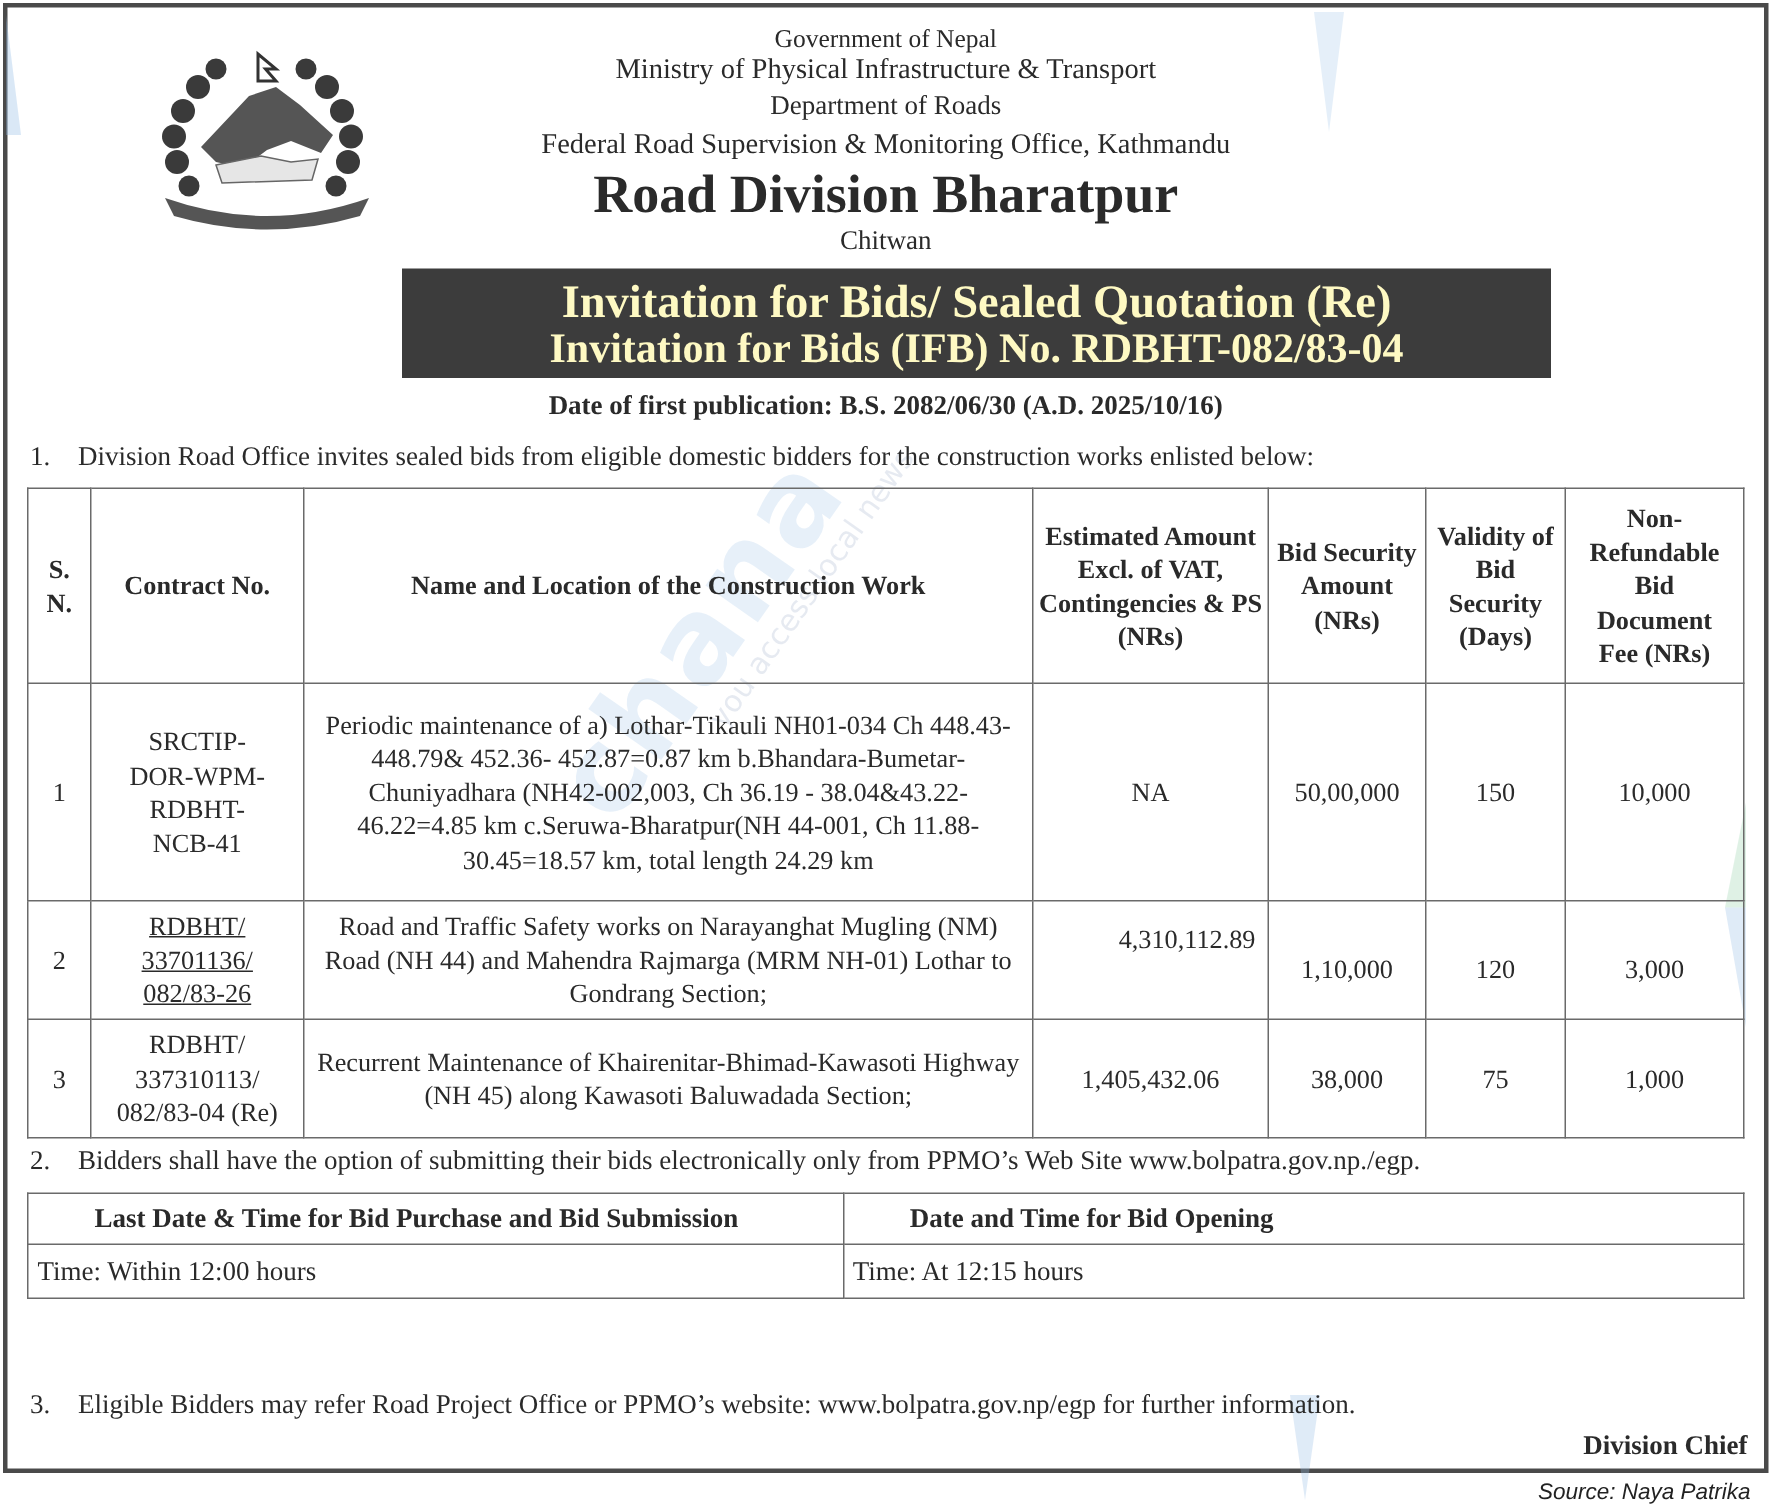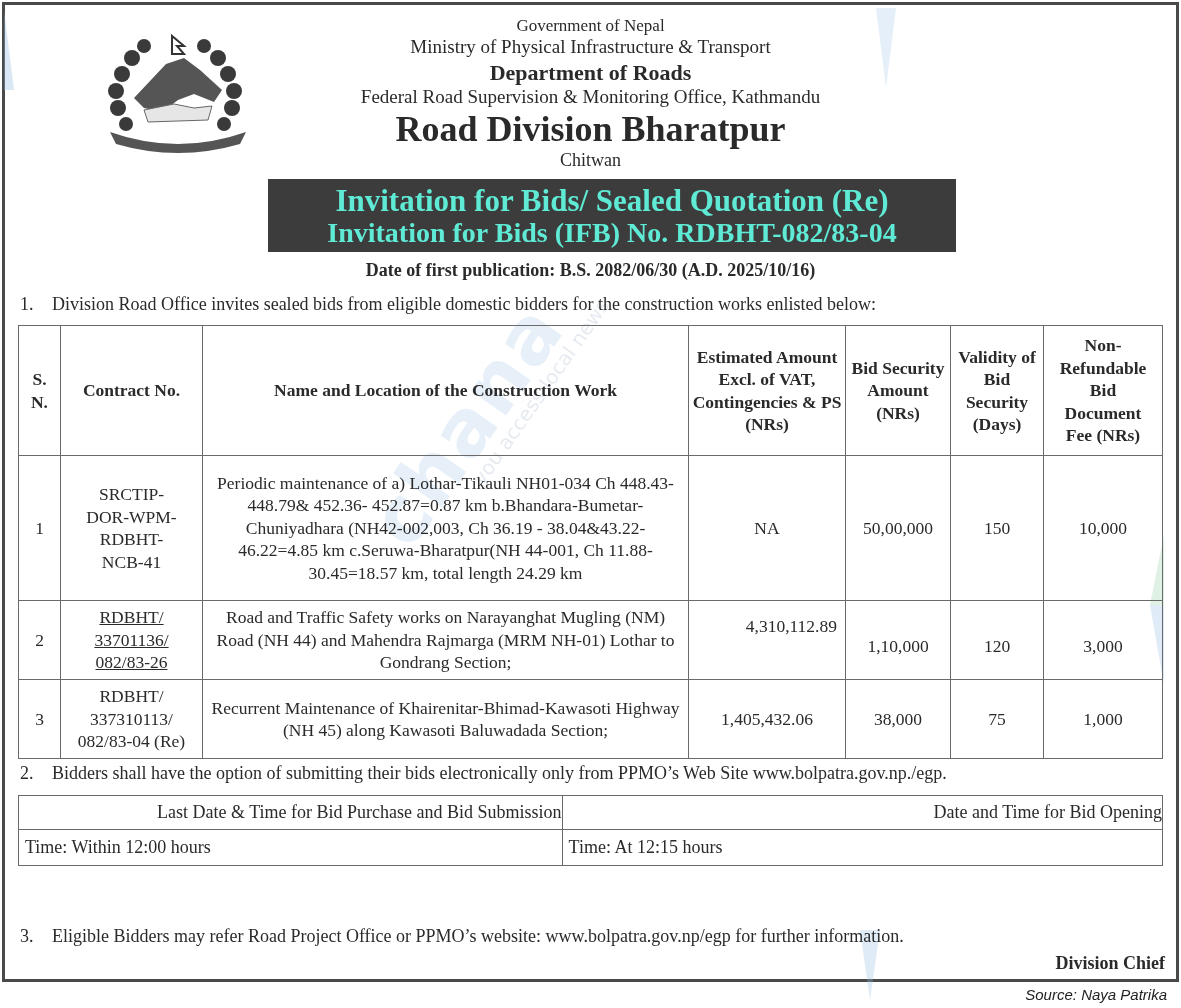--- a/index.html
+++ b/index.html
@@ -23,28 +23,28 @@
     font-family: "DejaVu Sans", sans-serif; font-size: 20px;
     color: rgba(140,160,190,0.22); white-space: nowrap;
   }
   .wm-tri { position: absolute; width: 0; height: 0; }
 
   .logo { position: absolute; left: 104px; top: 28px; width: 148px; height: 130px; }
 
   .hdr { position: absolute; left: 0; width: 1181px; text-align: center; white-space: nowrap; }
   .h-gov { top: 16px; font-size: 17px; }
   .h-min { top: 36px; font-size: 19px; }
-  .h-dept { top: 60px; font-size: 22px; font-weight: bold; }
+  .h-dept { top: 60px; font-size: 18px; font-weight: normal; }
   .h-fed { top: 86px; font-size: 19px; }
   .h-div { top: 108px; font-size: 36px; font-weight: bold; }
   .h-chit { top: 150px; font-size: 18px; }
 
   .banner {
-    position: absolute; left: 268px; top: 179px; width: 688px; height: 73px;
-    background: #3c3c3c; color: #5eead4; text-align: center;
+    position: absolute; left: 268px; top: 179px; width: 766px; height: 73px;
+    background: #3c3c3c; color: #fef9c3; text-align: center;
   }
   .banner-t1 { font-size: 31px; font-weight: bold; margin-top: 3px; line-height: 38px; }
   .banner-t2 { font-size: 28px; font-weight: bold; line-height: 26px; }
 
   .pubdate { position: absolute; left: 0; width: 1181px; top: 260px; text-align: center; font-size: 18px; font-weight: bold; }
 
   .para { position: absolute; left: 20px; font-size: 18px; white-space: nowrap; }
   .para .num { display: inline-block; width: 32px; }
   .p1 { top: 294px; }
   .p2 { top: 763px; }
@@ -53,21 +53,21 @@
   table { border-collapse: collapse; position: absolute; }
   td, th { border: 1.5px solid #6a6a6a; }
 
   .bids { left: 18px; top: 325px; width: 1145px; font-size: 17.5px; }
   .bids th { font-weight: bold; text-align: center; vertical-align: middle; line-height: 22.5px; padding: 0 3px; }
   .bids td { text-align: center; vertical-align: middle; line-height: 22.5px; padding: 0 4px; }
   .bids td.amt-top { vertical-align: top; text-align: right; padding-top: 14px; padding-right: 8px; }
   .bids td.amt-mid { padding-top: 12px; }
 
   .dates { left: 18px; top: 795px; width: 1145px; font-size: 18px; }
-  .dates th { font-weight: normal; height: 34px; text-align: right; }
+  .dates th { font-weight: bold; height: 34px; text-align: left; padding-left: 44px; }
   .dates td { text-align: left; padding: 2px 6px; line-height: 21px; vertical-align: middle; }
 
   .sign { position: absolute; right: 16px; top: 953px; font-size: 18px; font-weight: bold; }
   .source {
     position: absolute; right: 14px; top: 986px; font-family: "Liberation Sans", sans-serif;
     font-style: italic; font-size: 15px; color: #222;
   }
 </style>
 </head>
 <body>

